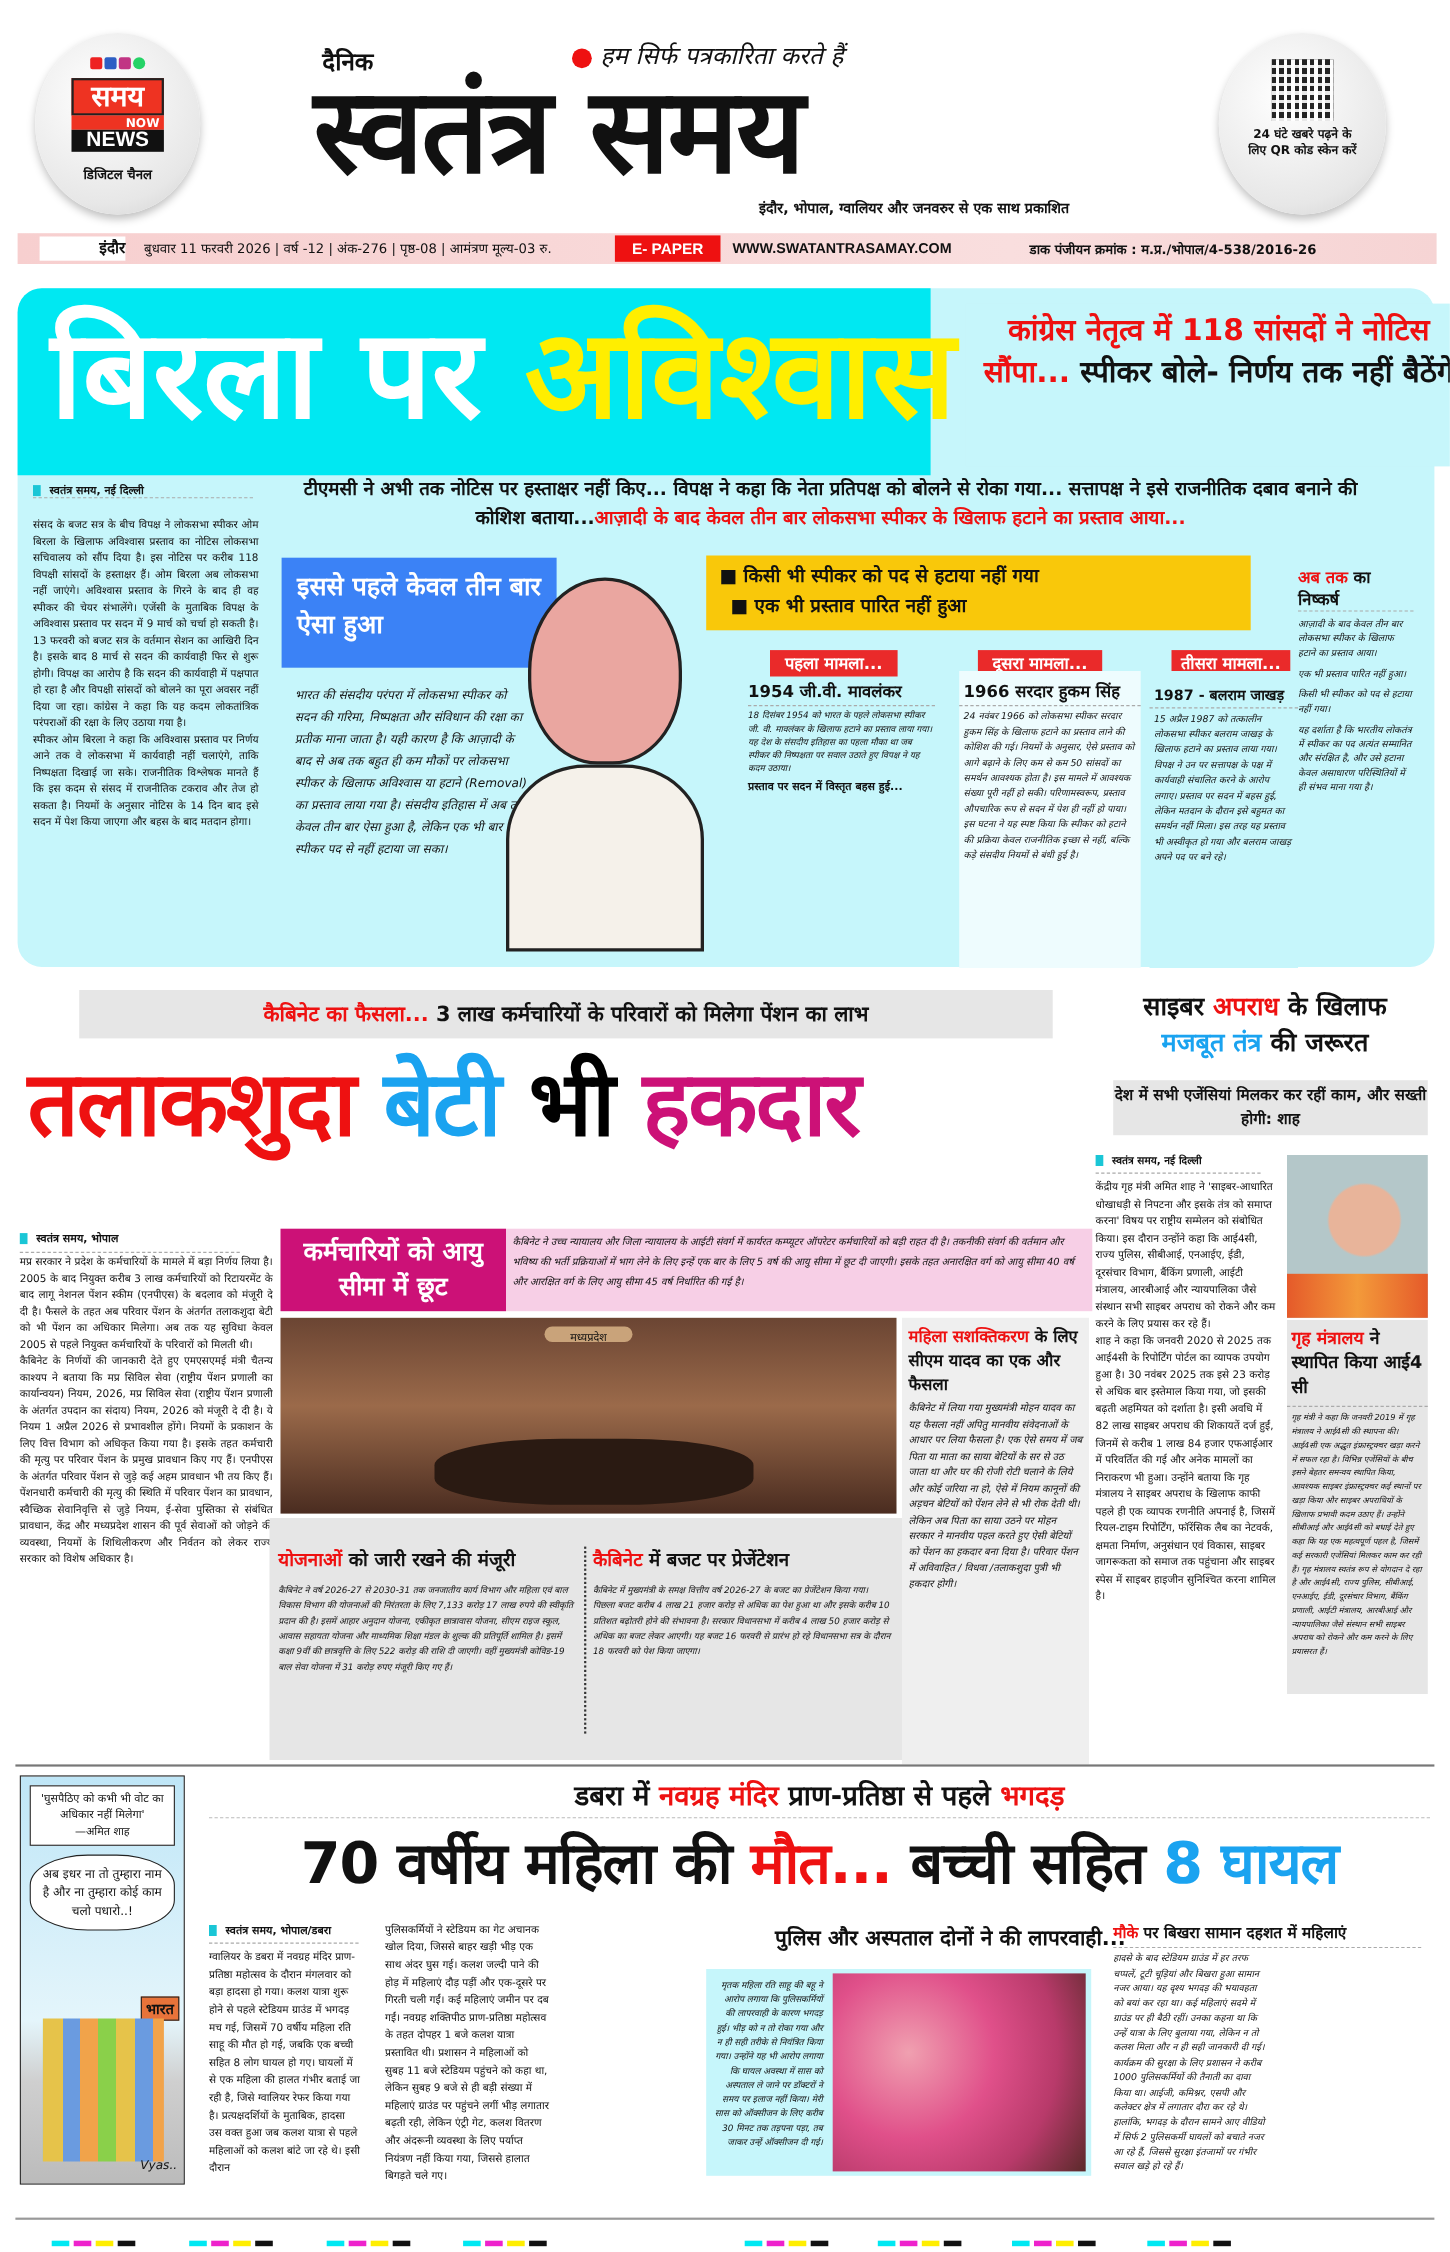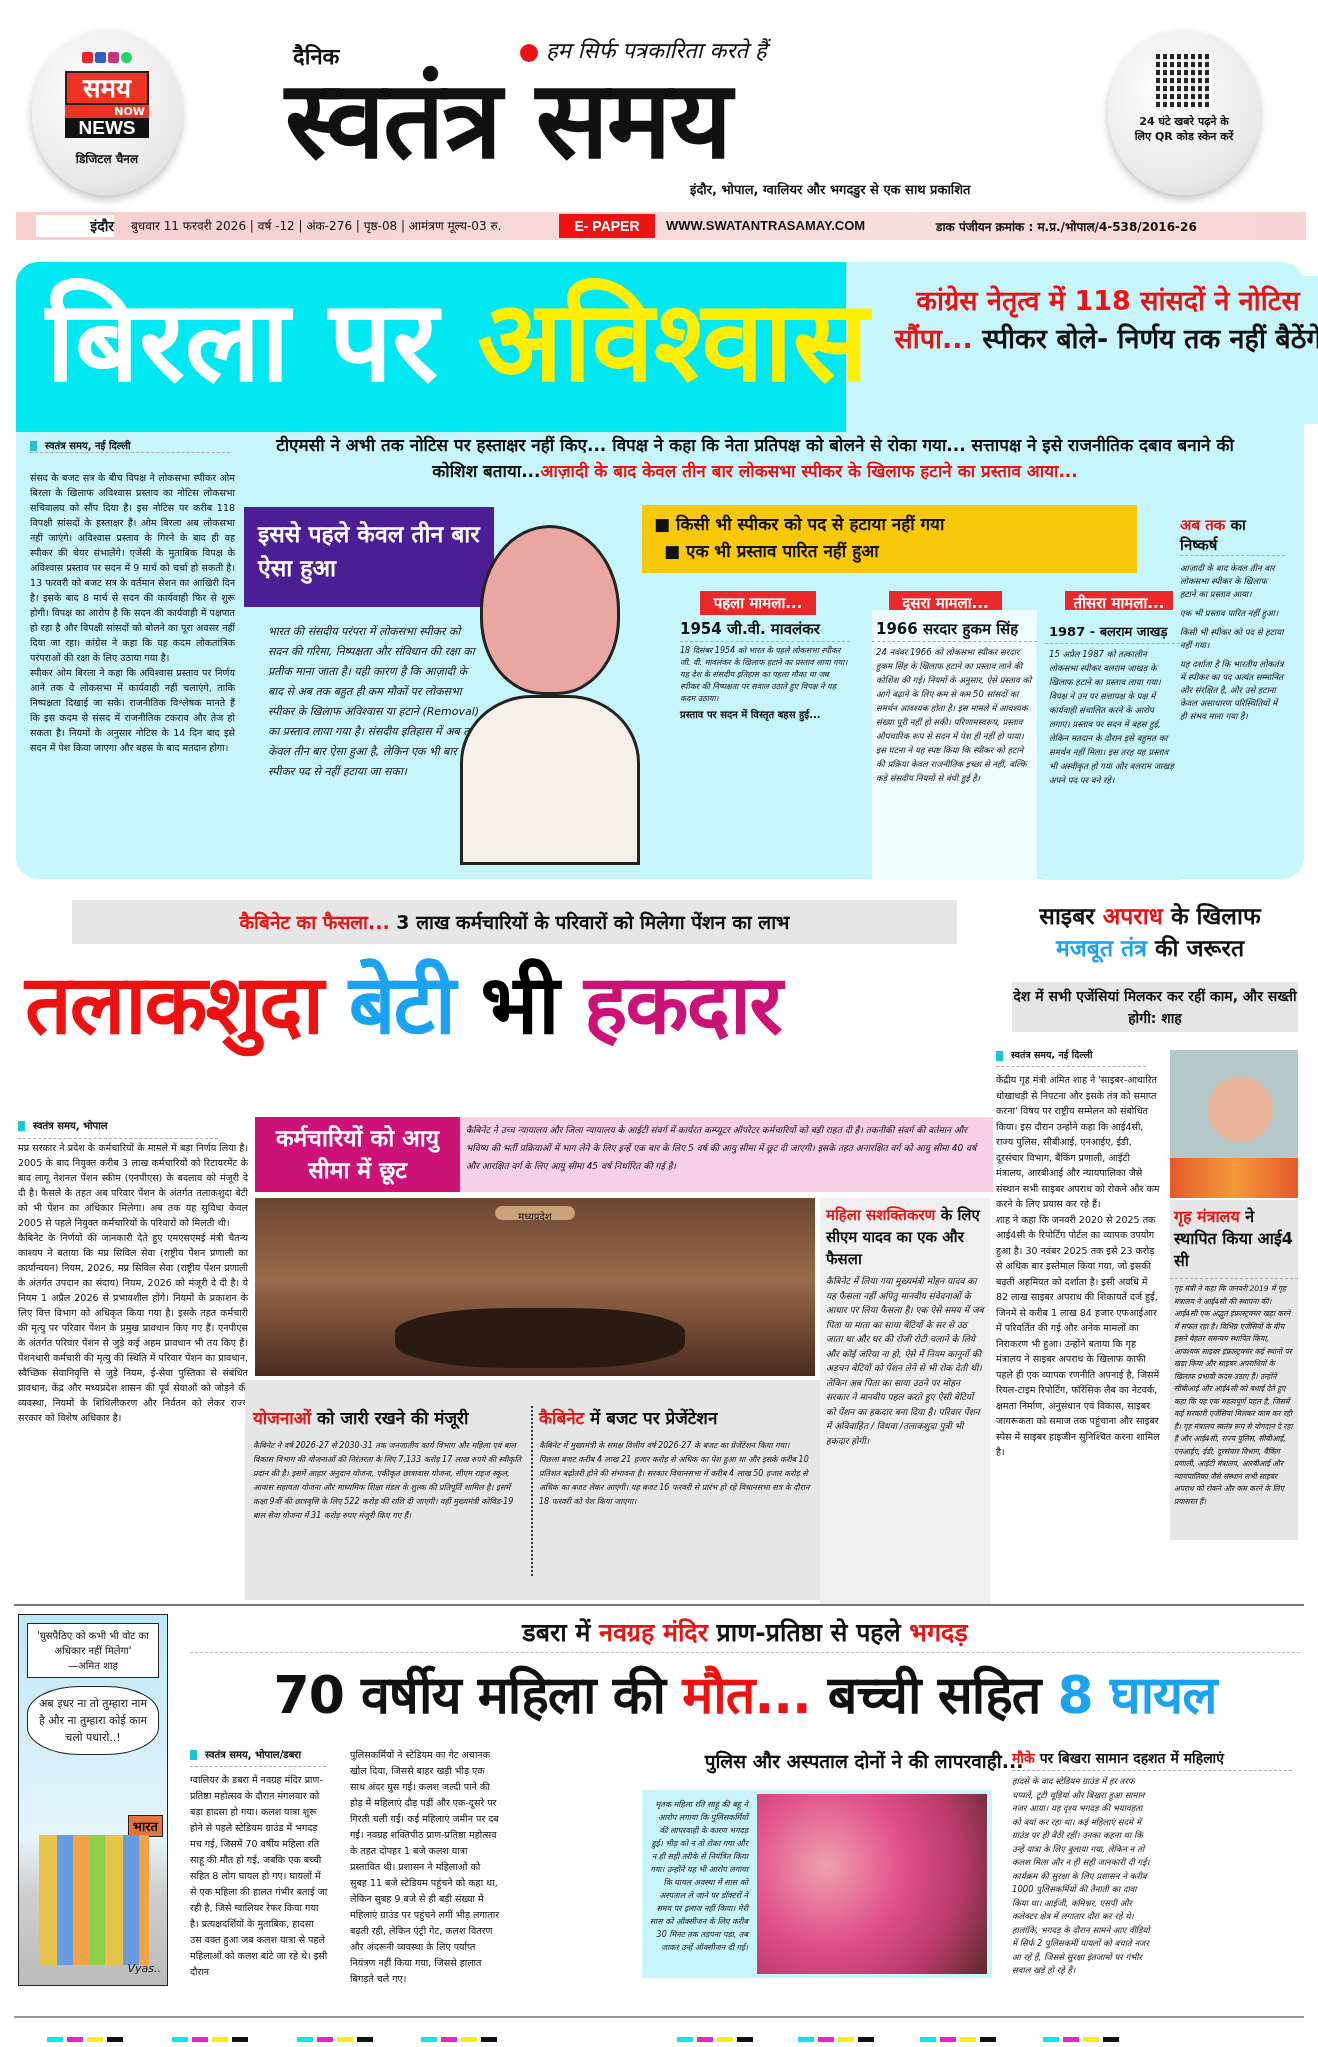--- a/index.html
+++ b/index.html
@@ -36,21 +36,21 @@
   <div style="width:84px;margin:4px auto 0;background:#ee3322;color:#fff;text-align:center;font-weight:bold;font-size:26px;line-height:30px;border:2px solid #222">समय</div>
   <div style="width:84px;margin:0 auto;background:#ee3322;color:#fff;text-align:right;font-weight:bold;font-size:11px;padding-right:4px">NOW</div>
   <div style="width:84px;margin:0 auto;background:#111;color:#fff;text-align:center;font-weight:bold;font-size:19px;line-height:20px" class="bl">NEWS</div>
   <div style="text-align:center;font-size:12px;font-weight:bold;margin-top:12px">डिजिटल चैनल</div>
 </div>
 
 <div class="abs" style="left:293px;top:40px;font-size:22px;font-weight:bold">दैनिक</div>
 <div class="abs" style="left:520px;top:44px;width:18px;height:18px;border-radius:50%;background:#e11"></div>
 <div class="abs" style="left:546px;top:34px;font-size:22px;font-style:italic;font-family:'DejaVu Serif',serif">हम सिर्फ पत्रकारिता करते हैं</div>
 <div class="abs" style="left:285px;top:60px;font-size:108px;font-weight:900;letter-spacing:-2px;line-height:120px">स्वतंत्र समय</div>
-<div class="abs" style="left:690px;top:180px;font-size:13px;font-weight:bold">इंदौर, भोपाल, ग्वालियर और भगदडुर से एक साथ प्रकाशित</div>
+<div class="abs" style="left:690px;top:180px;font-size:13px;font-weight:bold">इंदौर, भोपाल, ग्वालियर और जनवरुर से एक साथ प्रकाशित</div>
 
 <div class="abs" id="qr-right">
   <div class="qr"></div>
   <div style="text-align:center;font-size:11px;font-weight:bold;padding:0 22px;line-height:15px">24 घंटे खबरे पढ़ने के लिए QR कोड स्केन करें</div>
 </div>
 
 <div class="abs" id="dateline">
   <div class="abs" style="left:20px;top:3px;width:78px;height:22px;background:#fff;text-align:right;font-weight:bold;font-size:14px;line-height:22px">इंदौर</div>
   <div class="abs" style="left:115px;top:5px;font-size:12px;white-space:nowrap">
     <span>बुधवार 11 फरवरी 2026</span> | <span>वर्ष -12</span> | <span>अंक-276</span> | <span>पृष्ठ-08</span> | <span>आमंत्रण मूल्य-03 रु.</span>
@@ -70,21 +70,21 @@
 
 <div class="abs" style="left:30px;top:438px;width:200px;font-size:10px;font-weight:bold"><span class="dot-sq"></span><span>स्वतंत्र समय, नई दिल्ली</span></div>
 <div class="abs" style="left:30px;top:452px;width:200px;border-bottom:1px dashed #aaa"></div>
 <div class="abs tiny" style="left:30px;top:470px;width:205px;text-align:justify">
     <p>संसद के बजट सत्र के बीच विपक्ष ने लोकसभा स्पीकर ओम बिरला के खिलाफ अविश्वास प्रस्ताव का नोटिस लोकसभा सचिवालय को सौंप दिया है। इस नोटिस पर करीब 118 विपक्षी सांसदों के हस्ताक्षर हैं। ओम बिरला अब लोकसभा नहीं जाएंगे। अविश्वास प्रस्ताव के गिरने के बाद ही वह स्पीकर की चेयर संभालेंगे। एजेंसी के मुताबिक विपक्ष के अविश्वास प्रस्ताव पर सदन में 9 मार्च को चर्चा हो सकती है। 13 फरवरी को बजट सत्र के वर्तमान सेशन का आखिरी दिन है। इसके बाद 8 मार्च से सदन की कार्यवाही फिर से शुरू होगी। विपक्ष का आरोप है कि सदन की कार्यवाही में पक्षपात हो रहा है और विपक्षी सांसदों को बोलने का पूरा अवसर नहीं दिया जा रहा। कांग्रेस ने कहा कि यह कदम लोकतांत्रिक परंपराओं की रक्षा के लिए उठाया गया है।</p>
     <p>स्पीकर ओम बिरला ने कहा कि अविश्वास प्रस्ताव पर निर्णय आने तक वे लोकसभा में कार्यवाही नहीं चलाएंगे, ताकि निष्पक्षता दिखाई जा सके। राजनीतिक विश्लेषक मानते हैं कि इस कदम से संसद में राजनीतिक टकराव और तेज हो सकता है। नियमों के अनुसार नोटिस के 14 दिन बाद इसे सदन में पेश किया जाएगा और बहस के बाद मतदान होगा।</p>
   </div>
 
 <div class="abs" style="left:255px;top:432px;width:1000px;text-align:center;font-size:17px;font-weight:bold;line-height:26px"><span>टीएमसी ने अभी तक नोटिस पर हस्ताक्षर नहीं किए... विपक्ष ने कहा कि नेता प्रतिपक्ष को बोलने से रोका गया... सत्तापक्ष ने इसे राजनीतिक दबाव</span> <span>बनाने की कोशिश बताया...</span><span style="color:#e11">आज़ादी के बाद केवल तीन बार लोकसभा स्पीकर के खिलाफ हटाने का प्रस्ताव आया...</span></div>
 
-<div class="abs" style="left:244px;top:507px;width:250px;height:100px;background:#4c1d95">
+<div class="abs" style="left:256px;top:507px;width:250px;height:100px;background:#3b82f6">
     <div style="color:#fff;font-size:23px;font-weight:bold;line-height:34px;padding:10px 14px">इससे पहले केवल तीन बार ऐसा हुआ</div>
   </div>
 <div class="abs tiny" style="left:268px;top:622px;width:215px;font-style:italic;font-size:11px;line-height:20px">भारत की संसदीय परंपरा में लोकसभा स्पीकर को सदन की गरिमा, निष्पक्षता और संविधान की रक्षा का प्रतीक माना जाता है। यही कारण है कि आज़ादी के बाद से अब तक बहुत ही कम मौकों पर लोकसभा स्पीकर के खिलाफ अविश्वास या हटाने (Removal) का प्रस्ताव लाया गया है। संसदीय इतिहास में अब तक केवल तीन बार ऐसा हुआ है, लेकिन एक भी बार कोई स्पीकर पद से नहीं हटाया जा सका।</div>
 
 <div class="abs" style="left:450px;top:515px;width:195px;height:350px">
   <div style="position:absolute;left:30px;top:10px;width:140px;height:170px;border-radius:50% 50% 45% 45%;background:#eaa6a0;border:3px solid #222"></div>
   <div style="position:absolute;left:10px;top:180px;width:180px;height:170px;border-radius:40% 40% 0 0;background:#f5f1ea;border:3px solid #222"></div>
 </div>
 
 <div class="abs yellowbox" style="left:642px;top:505px;width:495px;height:68px">

